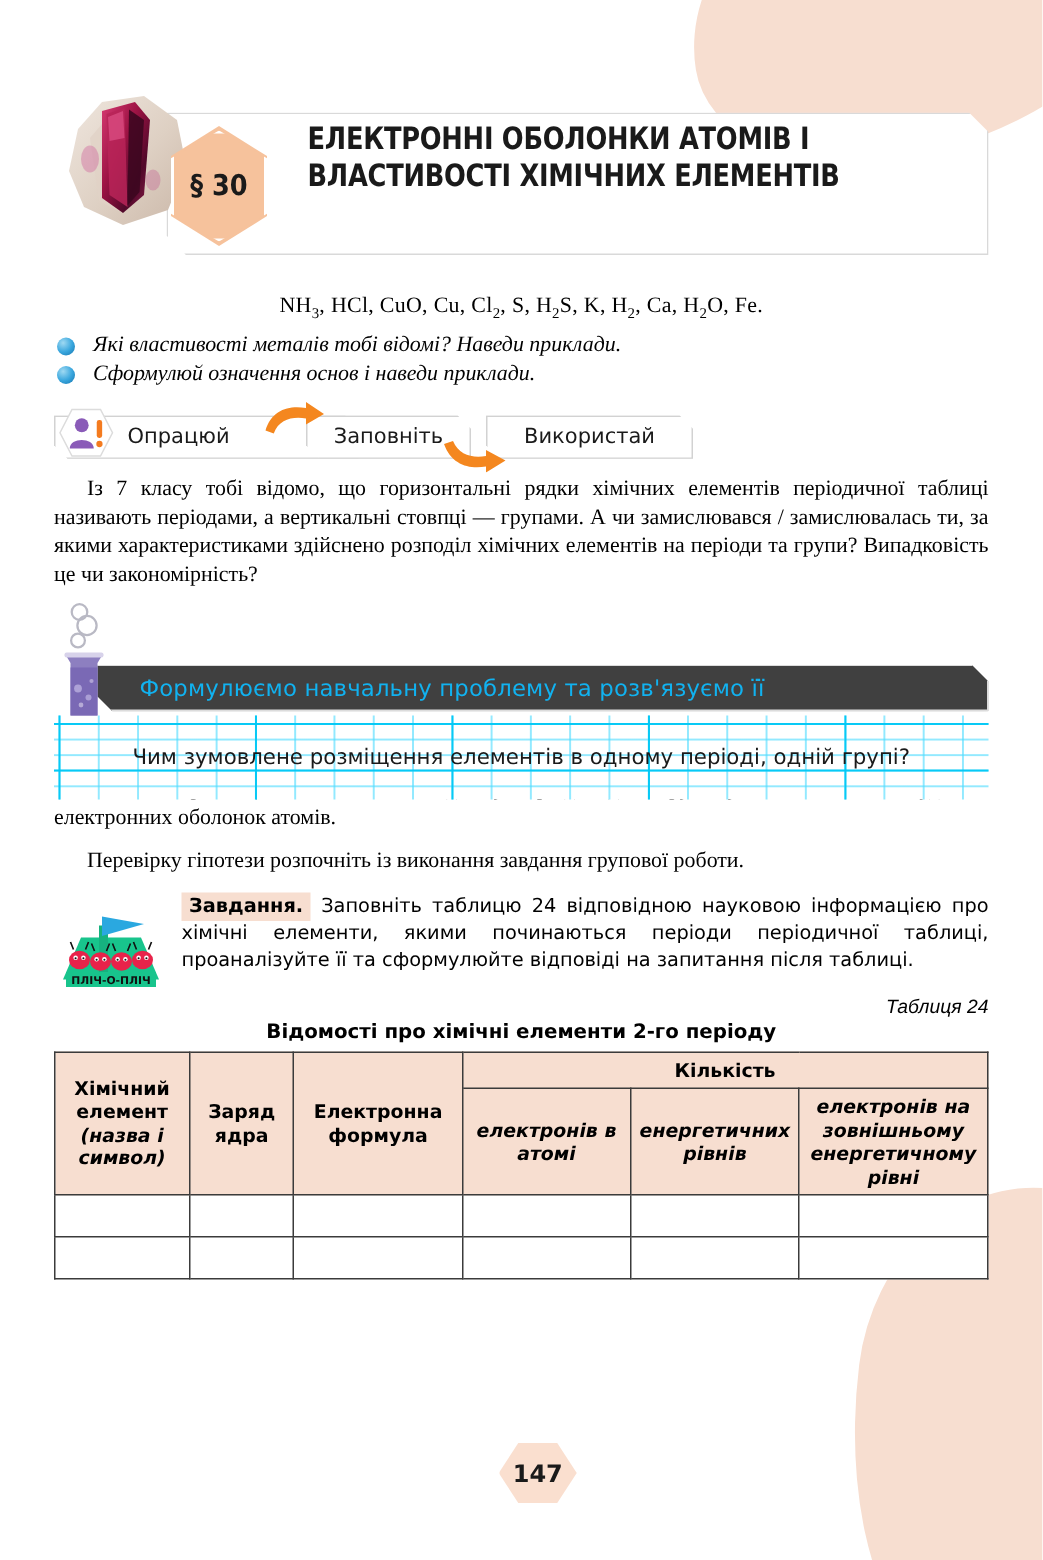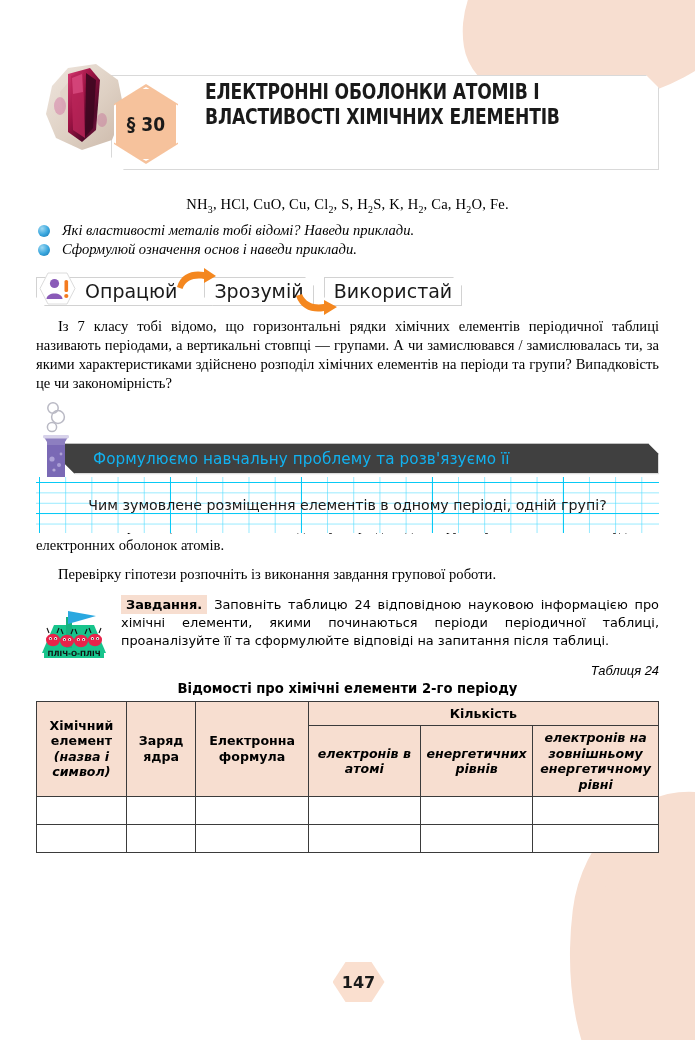--- a/index.html
+++ b/index.html
@@ -172,21 +172,21 @@
     position: absolute;
     top: 6px;
     height: 27px;
     background: #ffffff;
     border: 1px solid #d2d2d2;
     box-shadow: 1px 2px 3px rgba(0,0,0,.2);
     clip-path: polygon(0 0, calc(100% - 9px) 0, 100% 9px, 100% 100%, 9px 100%, 0 calc(100% - 9px));
     display: flex;
     align-items: center;
     font-family: "DejaVu Sans", sans-serif;
-    font-size: 19px;
+    font-size: 14px;
     color: #1a1a1a;
   }
   .tab-1 { left: 0;    width: 153px; padding-left: 48px; }
   .tab-2 { left: 168px; width: 108px; justify-content: center; }
   .tab-3 { left: 288px; width: 136px; justify-content: center; }
   .tab-person-icon {
     position: absolute;
     left: 3px;
     top: 1px;
     width: 37px;
@@ -422,21 +422,21 @@
         <span class="bullet-dot"></span>
         <span>Сформулюй означення основ і наведи приклади.</span>
       </div>
     </div>
 
     <div class="tabs">
       <div class="tab tab-1">
         <span>Опрацюй</span>
       </div>
       <div class="tab tab-2">
-        <span>Зрозумій</span>
+        <span>Заповніть</span>
       </div>
       <div class="tab tab-3">
         <span>Використай</span>
       </div>
 
       <svg class="tab-person-icon" viewBox="0 0 37 33">
         <path d="M9 1 L28 1 L36 16.5 L28 32 L9 32 L1 16.5 Z" fill="#ffffff" stroke="#dcdcdc" stroke-width="1"></path>
         <circle cx="15.5" cy="11.5" r="4.6" fill="#8a5bb8"></circle>
         <path d="M7.5 27 C7.5 19.5 23.5 19.5 23.5 27 Z" fill="#8a5bb8"></path>
         <rect x="25.5" y="8" width="3.6" height="12" rx="1.6" fill="#f47b1f"></rect>

